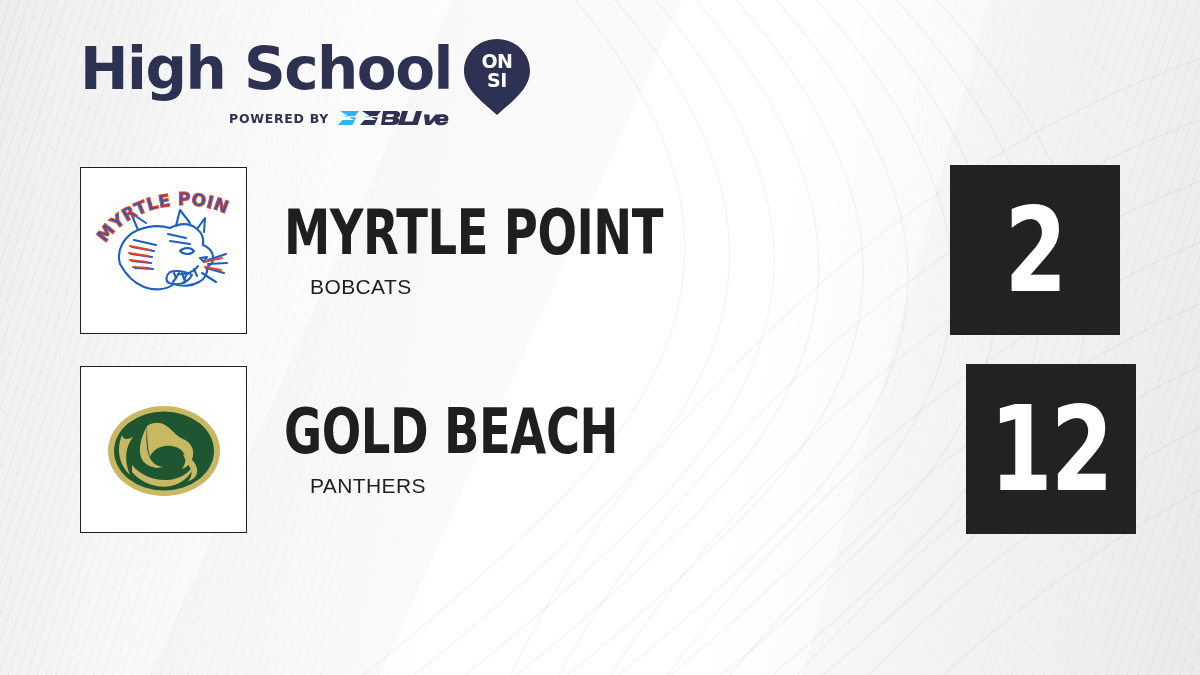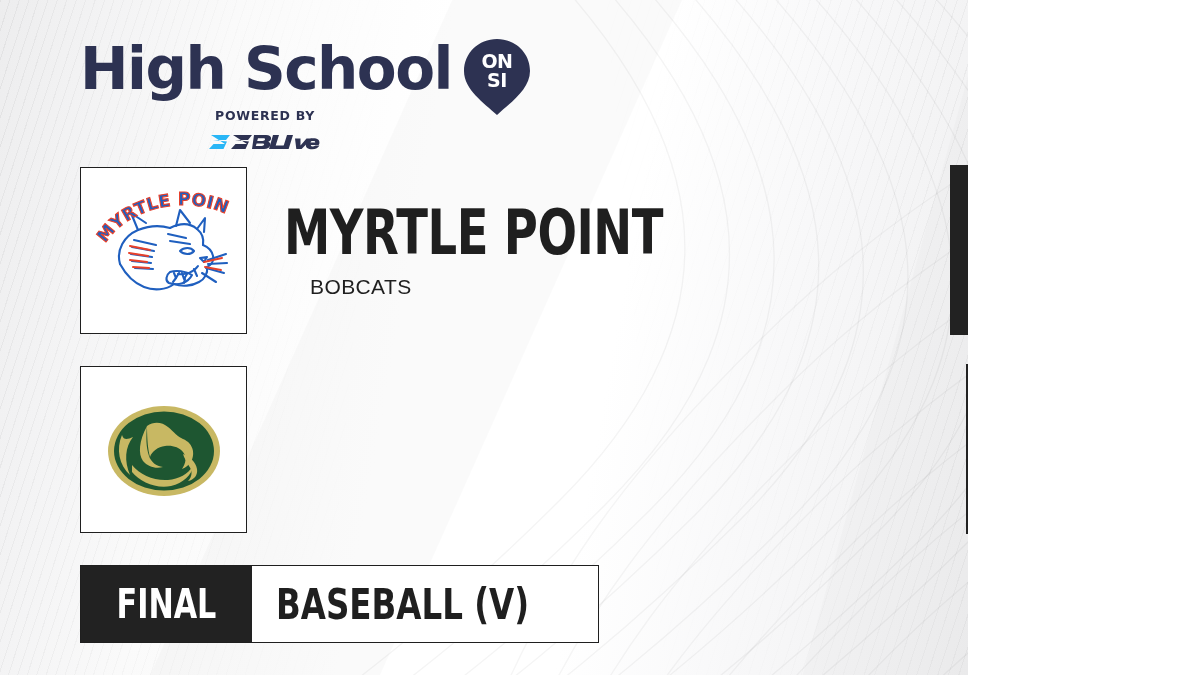--- a/index.html
+++ b/index.html
@@ -7,21 +7,21 @@
     padding: 0;
     background: #ffffff;
   }
   body {
     font-family: "Liberation Sans", sans-serif;
     -webkit-font-smoothing: antialiased;
   }
 
   #scorecard {
     position: relative;
-    width: 968px;
+    width: 1200px;
     height: 675px;
     overflow: hidden;
     background: #eab308;
   }
 
   
   .bg-layer {
     position: absolute;
     inset: 0;
     pointer-events: none;
@@ -90,21 +90,20 @@
     position: relative;
     top: 8px;
   }
   .brand-sub {
     display: flex;
     align-items: center;
     justify-content: flex-end;
     width: 370px;
     margin-top: 6px;
     gap: 9px;
-    flex-direction: column;
   }
   .powered-by {
     font-family: "DejaVu Sans", sans-serif;
     font-weight: 700;
     font-size: 12.5px;
     letter-spacing: 0.7px;
     color: #2d3252;
     white-space: nowrap;
   }
   .sblive-mark { width: 112px; height: 20px; display: block; }
@@ -389,28 +388,24 @@
                  C 72 100, 64 98, 59 92 C 54 85, 55 72, 63 57 Z" fill="#c8b863"></path>
         <path d="M48 96
                  C 56 106, 70 112, 84 111
                  C 95 110, 104 105, 109 97
                  C 108 106, 99 114, 87 117
                  C 72 120, 56 113, 48 103 Z" fill="#c8b863"></path>
         <path d="M99 85 C 106 88, 112 93, 113 100 C 114 106, 110 111, 104 112
                  C 108 108, 109 102, 105 97 C 103 93, 100 89, 99 85 Z" fill="#c8b863"></path>
       </svg>
     </div>
+    <div class="team-text">
+      <div class="team-name">GOLD BEACH</div>
+      <div class="team-mascot">PANTHERS</div>
+    </div>
   </div>
 
   <div class="score-box s2">
     <div class="score-value">12</div>
   </div>
 
-  <div class="status-bar">
-    <div class="status-final">
-      <span>FINAL</span>
-    </div>
-    <div class="status-sport">
-      <span>BASEBALL (V)</span>
-    </div>
-  </div>
 
 </div>
 
 </body></html>

